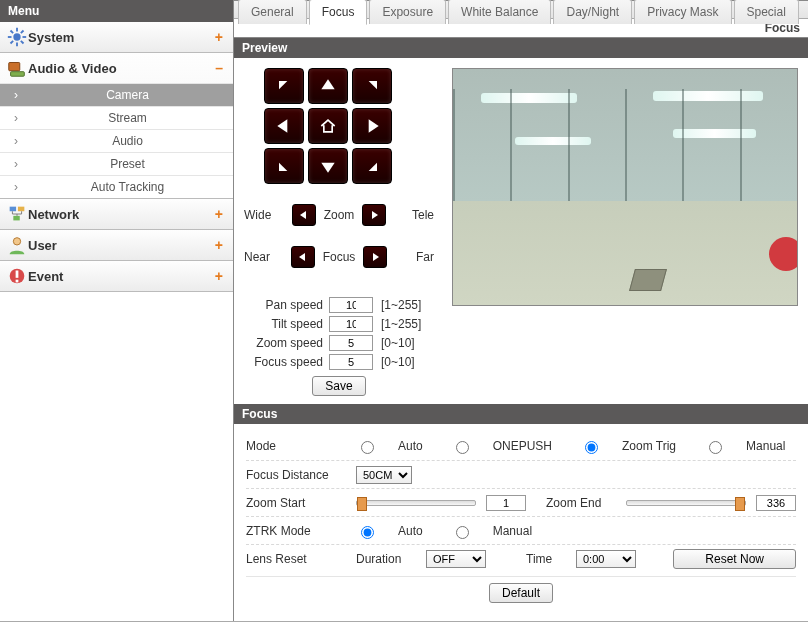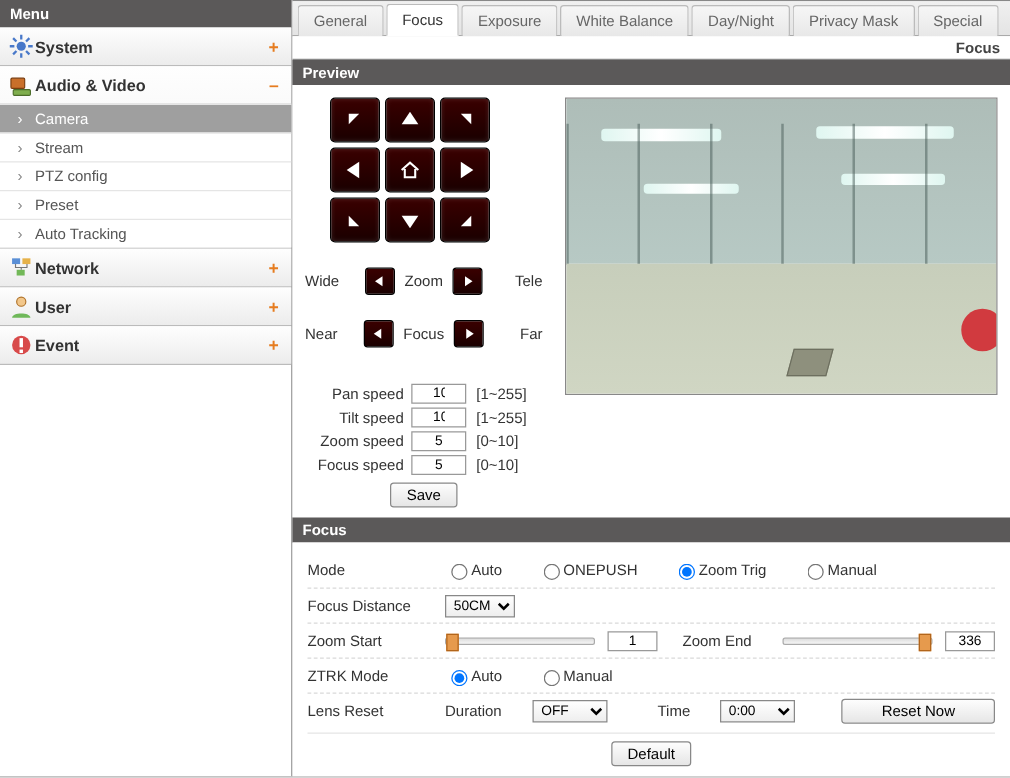--- a/index.html
+++ b/index.html
@@ -48,42 +48,43 @@
   }
   .submenu { background: #fff; }
   .submenu .sitem {
     display: flex; align-items: center;
     padding: 4px 6px 4px 28px;
     border-top: 1px solid #e5e5e5;
     font-size: 12px;
     color: #555;
     cursor: pointer;
     position: relative;
+    justify-content: center;
   }
   .submenu .sitem::before {
     content: "›";
     position: absolute;
     left: 14px;
     color: #888;
     font-size: 12px;
   }
   .submenu .sitem.active {
     background: #9f9f9f;
     color: #fff;
   }
   .submenu .sitem.active::before { color:#fff; }
 
   .main { flex: 1; display:flex; flex-direction:column; border-top:1px solid #888;}
   .tabs {
     display: flex;
-    align-items: flex-end;
+    align-items: center;
     background: linear-gradient(#f0f0f0,#e4e4e4);
     border-bottom: 1px solid #aaa;
     padding: 2px 4px 0 4px;
-    height: 28px;
+    height: 18px;
   }
   .tab {
     padding: 5px 12px;
     border: 1px solid #bbb;
     border-bottom: none;
     background: linear-gradient(#f6f6f6,#e8e8e8);
     margin-right: 2px;
     color: #666;
     font-size: 12px;
     cursor: pointer;
@@ -206,21 +207,21 @@
     position:absolute; right:-6px; bottom:34px;
     width:34px; height:34px; border-radius:50%;
     background:#d13a3f;
   }
 
   .focus-body { padding: 8px 12px 4px 12px; background:#fff; }
   .frow { display:flex; align-items:center; min-height:28px; font-size:12px; border-top:0px;}
   .frow.sep { border-top:1px dashed #d9d9d9; }
   .frow .flabel { width:110px; }
   .radio-group { display:flex; gap:28px; align-items:center; }
-  .radio-group label { display:flex; align-items:center; gap:0; cursor:pointer;}
+  .radio-group label { display:flex; align-items:center; gap:21px; cursor:pointer;}
   select.small {
     font-size:11px; border:1px solid #888; background:linear-gradient(#fff,#eee);
     padding:1px 2px;
   }
   .slider {
     position:relative; width:120px; height:6px;
     background:linear-gradient(#ddd,#f6f6f6);
     border:1px solid #aaa; border-radius:2px; display:inline-block;
     vertical-align:middle;
   }
@@ -273,21 +274,21 @@
         <span class="expander">–</span>
       </div>
       <div class="submenu">
         <div class="sitem active">
             <span>Camera</span>
           </div>
         <div class="sitem">
             <span>Stream</span>
           </div>
         <div class="sitem">
-            <span>PTZ config</span>
+            <span>Audio</span>
           </div>
         <div class="sitem">
             <span>Preset</span>
           </div>
         <div class="sitem">
             <span>Auto Tracking</span>
           </div>
       </div>
     </div>
 

